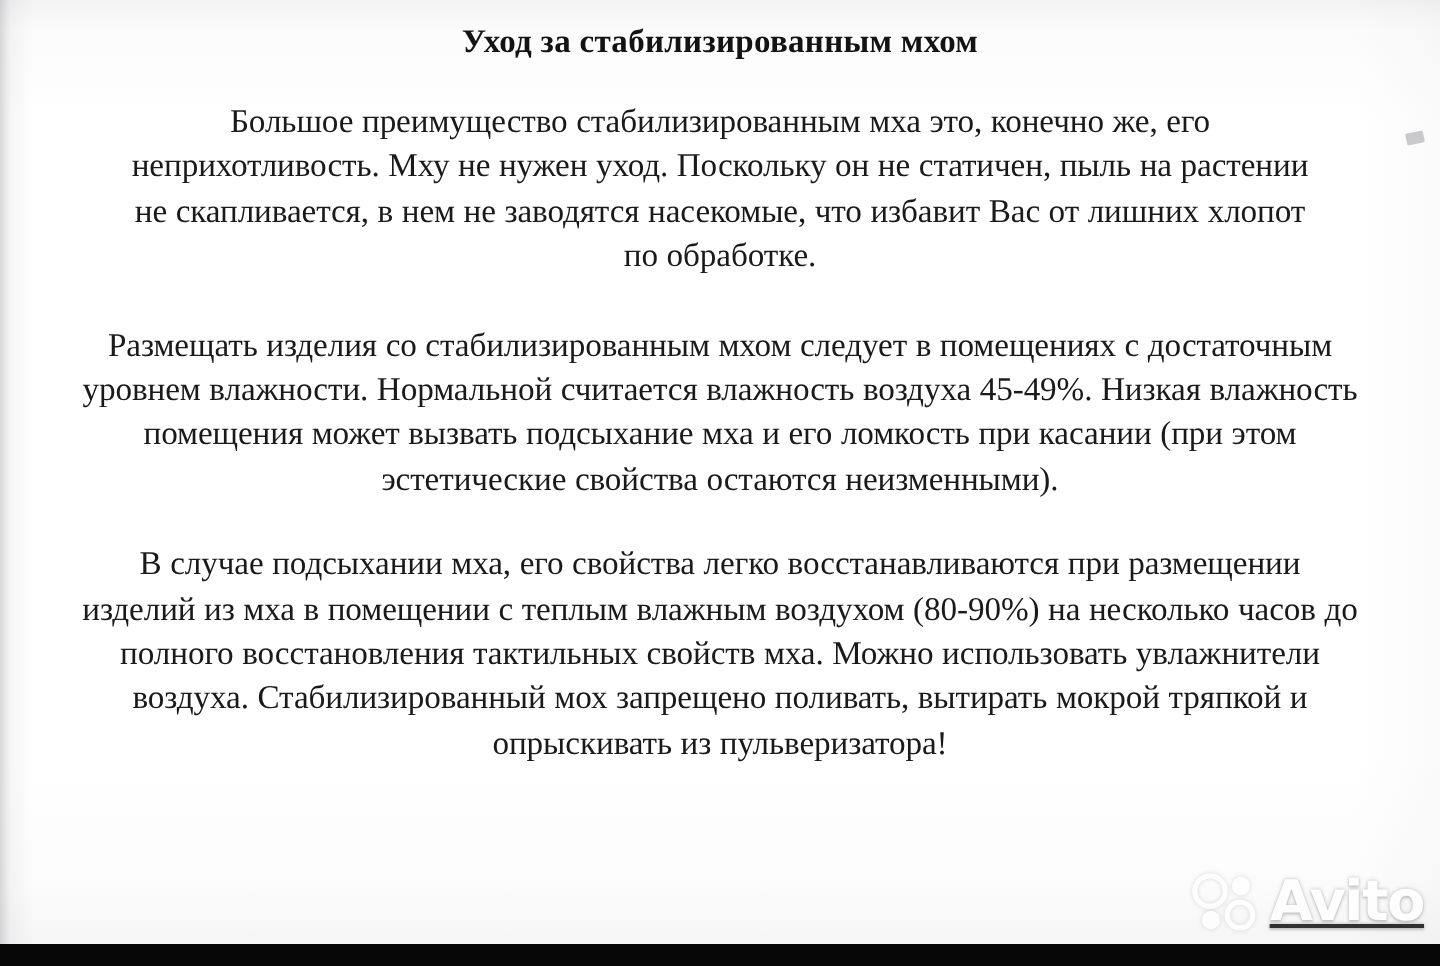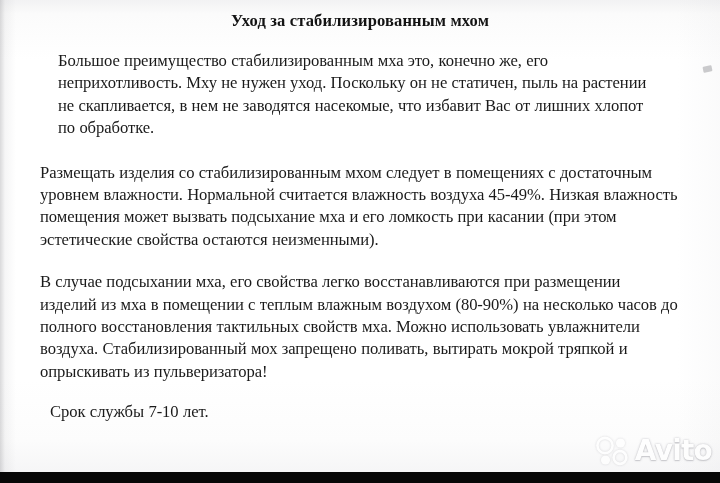--- a/index.html
+++ b/index.html
@@ -61,21 +61,21 @@
     font-weight: bold;
     font-size: 16.5px;
     line-height: 20px;
     color: #131313;
     letter-spacing: 0.15px;
     margin: 11px 0 0 0;
     padding: 0;
   }
 
   .doc-paragraph {
-    text-align: left;
+    text-align: center;
     font-size: 16.6px;
     line-height: 22.4px;
     color: #1a1a1a;
     margin: 18px;
     padding: 0 18px;
     letter-spacing: -0.05px;
     word-spacing: 0.2px;
   }
 
   .para-gap-1 { margin-top: 19px; }
@@ -92,20 +92,21 @@
     position: absolute;
     right: 8px;
     bottom: 14px;
     height: 36px;
     display: flex;
     align-items: center;
     gap: 3px;
     opacity: 0.80;
     pointer-events: none;
     filter: drop-shadow(0 0 1px rgba(170,170,175,0.55));
+    text-decoration: underline;
   }
   #avito-watermark .wm-mark {
     display: block;
     width: 36px;
     height: 30px;
   }
   #avito-watermark .wm-text {
     font-family: "DejaVu Sans", "Liberation Sans", sans-serif;
     font-weight: bold;
     font-size: 28px;
@@ -152,21 +153,20 @@
 
     <h1 class="doc-title">Уход за стабилизированным мхом</h1>
 
     <p class="doc-paragraph para-gap-1 p-indent-block">Большое преимущество стабилизированным мха это, конечно же, его неприхотливость. Мху не нужен уход. Поскольку он не статичен, пыль на растении не скапливается, в нем не заводятся насекомые, что избавит Вас от лишних хлопот по обработке.</p>
 
     <p class="doc-paragraph para-gap-2 p-wide-block">Размещать изделия со стабилизированным мхом следует в помещениях с достаточным уровнем влажности. Нормальной считается влажность воздуха 45-49%. Низкая влажность помещения может вызвать подсыхание мха и его ломкость при касании (при этом эстетические свойства остаются неизменными).</p>
 
     <p class="doc-paragraph para-gap-3 p-wide-block">В случае подсыхании мха, его свойства легко восстанавливаются при размещении изделий из мха в помещении с теплым влажным воздухом (80-90%) на несколько часов до полного восстановления тактильных свойств мха. Можно использовать увлажнители воздуха. Стабилизированный мох запрещено поливать, вытирать мокрой тряпкой и опрыскивать из пульверизатора!</p>
 
 
-    <p class="doc-paragraph para-gap-5">Срок службы 7-10 лет.</p>
 
   </div>
 
   <div id="scan-smudge"></div>
 
   <div id="avito-watermark">
     <span class="wm-mark">
       <svg viewBox="0 0 36 30" width="36" height="30" aria-hidden="true">
         <circle cx="9" cy="9.5" r="7.6" fill="none" stroke="#ffffff" stroke-width="2.6"></circle>
         <circle cx="24.5" cy="7" r="4.6" fill="#ffffff"></circle>

